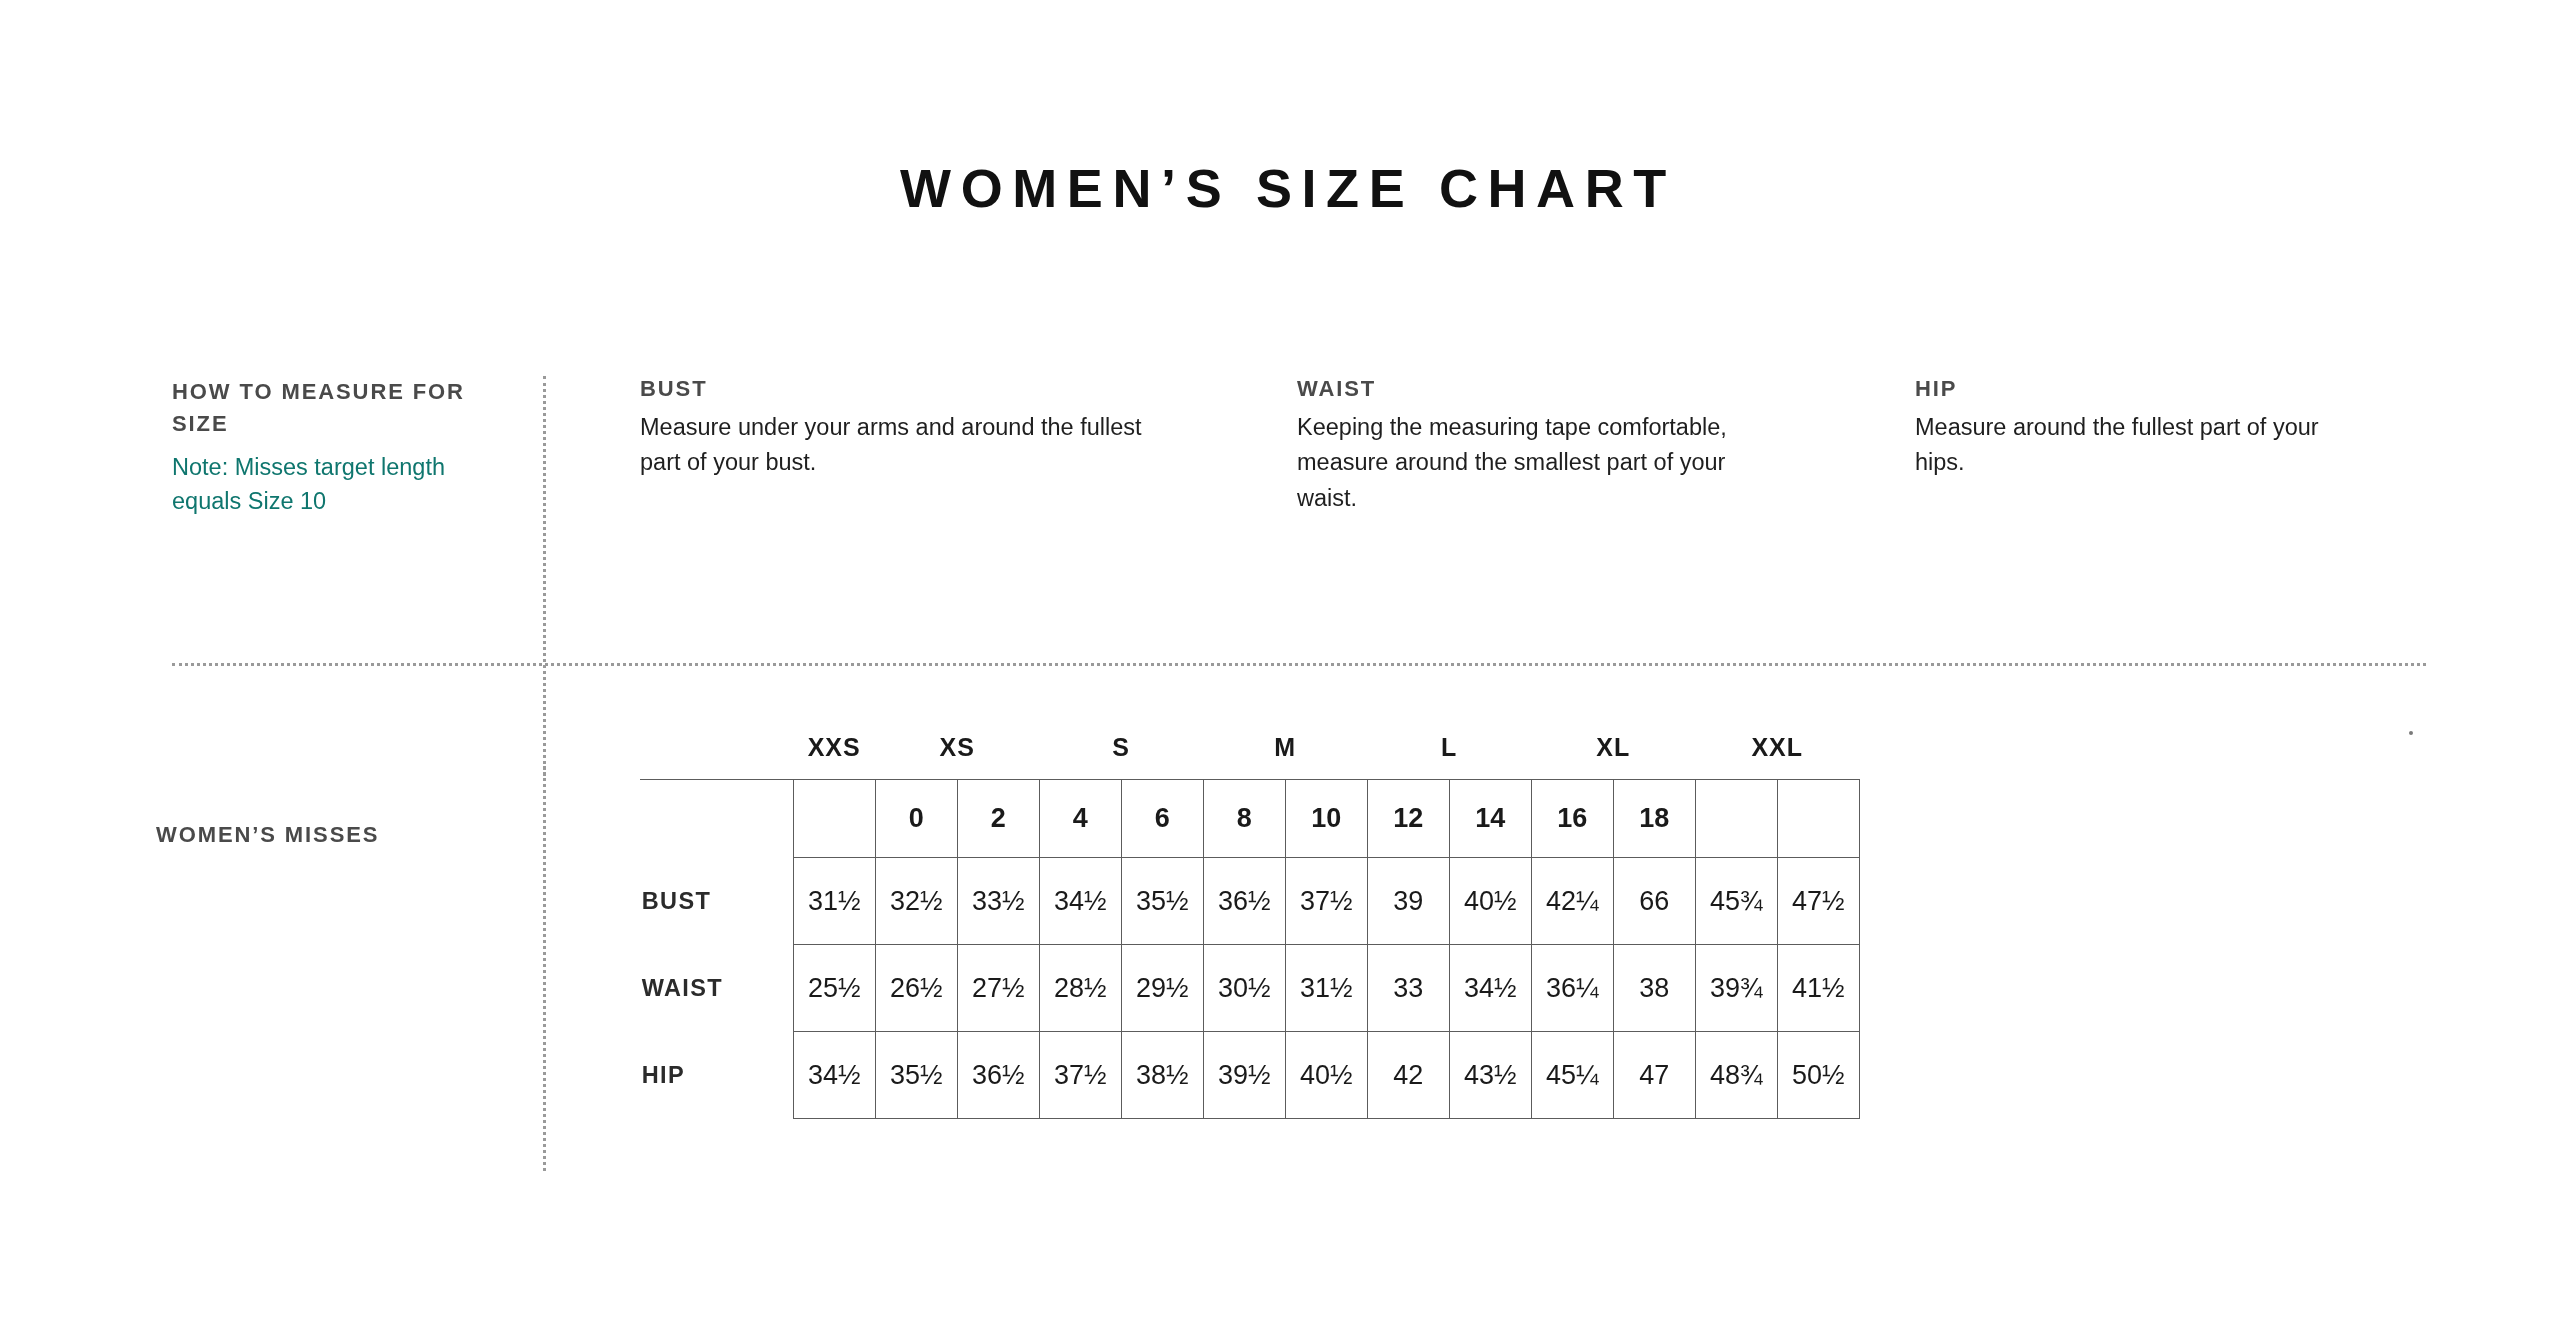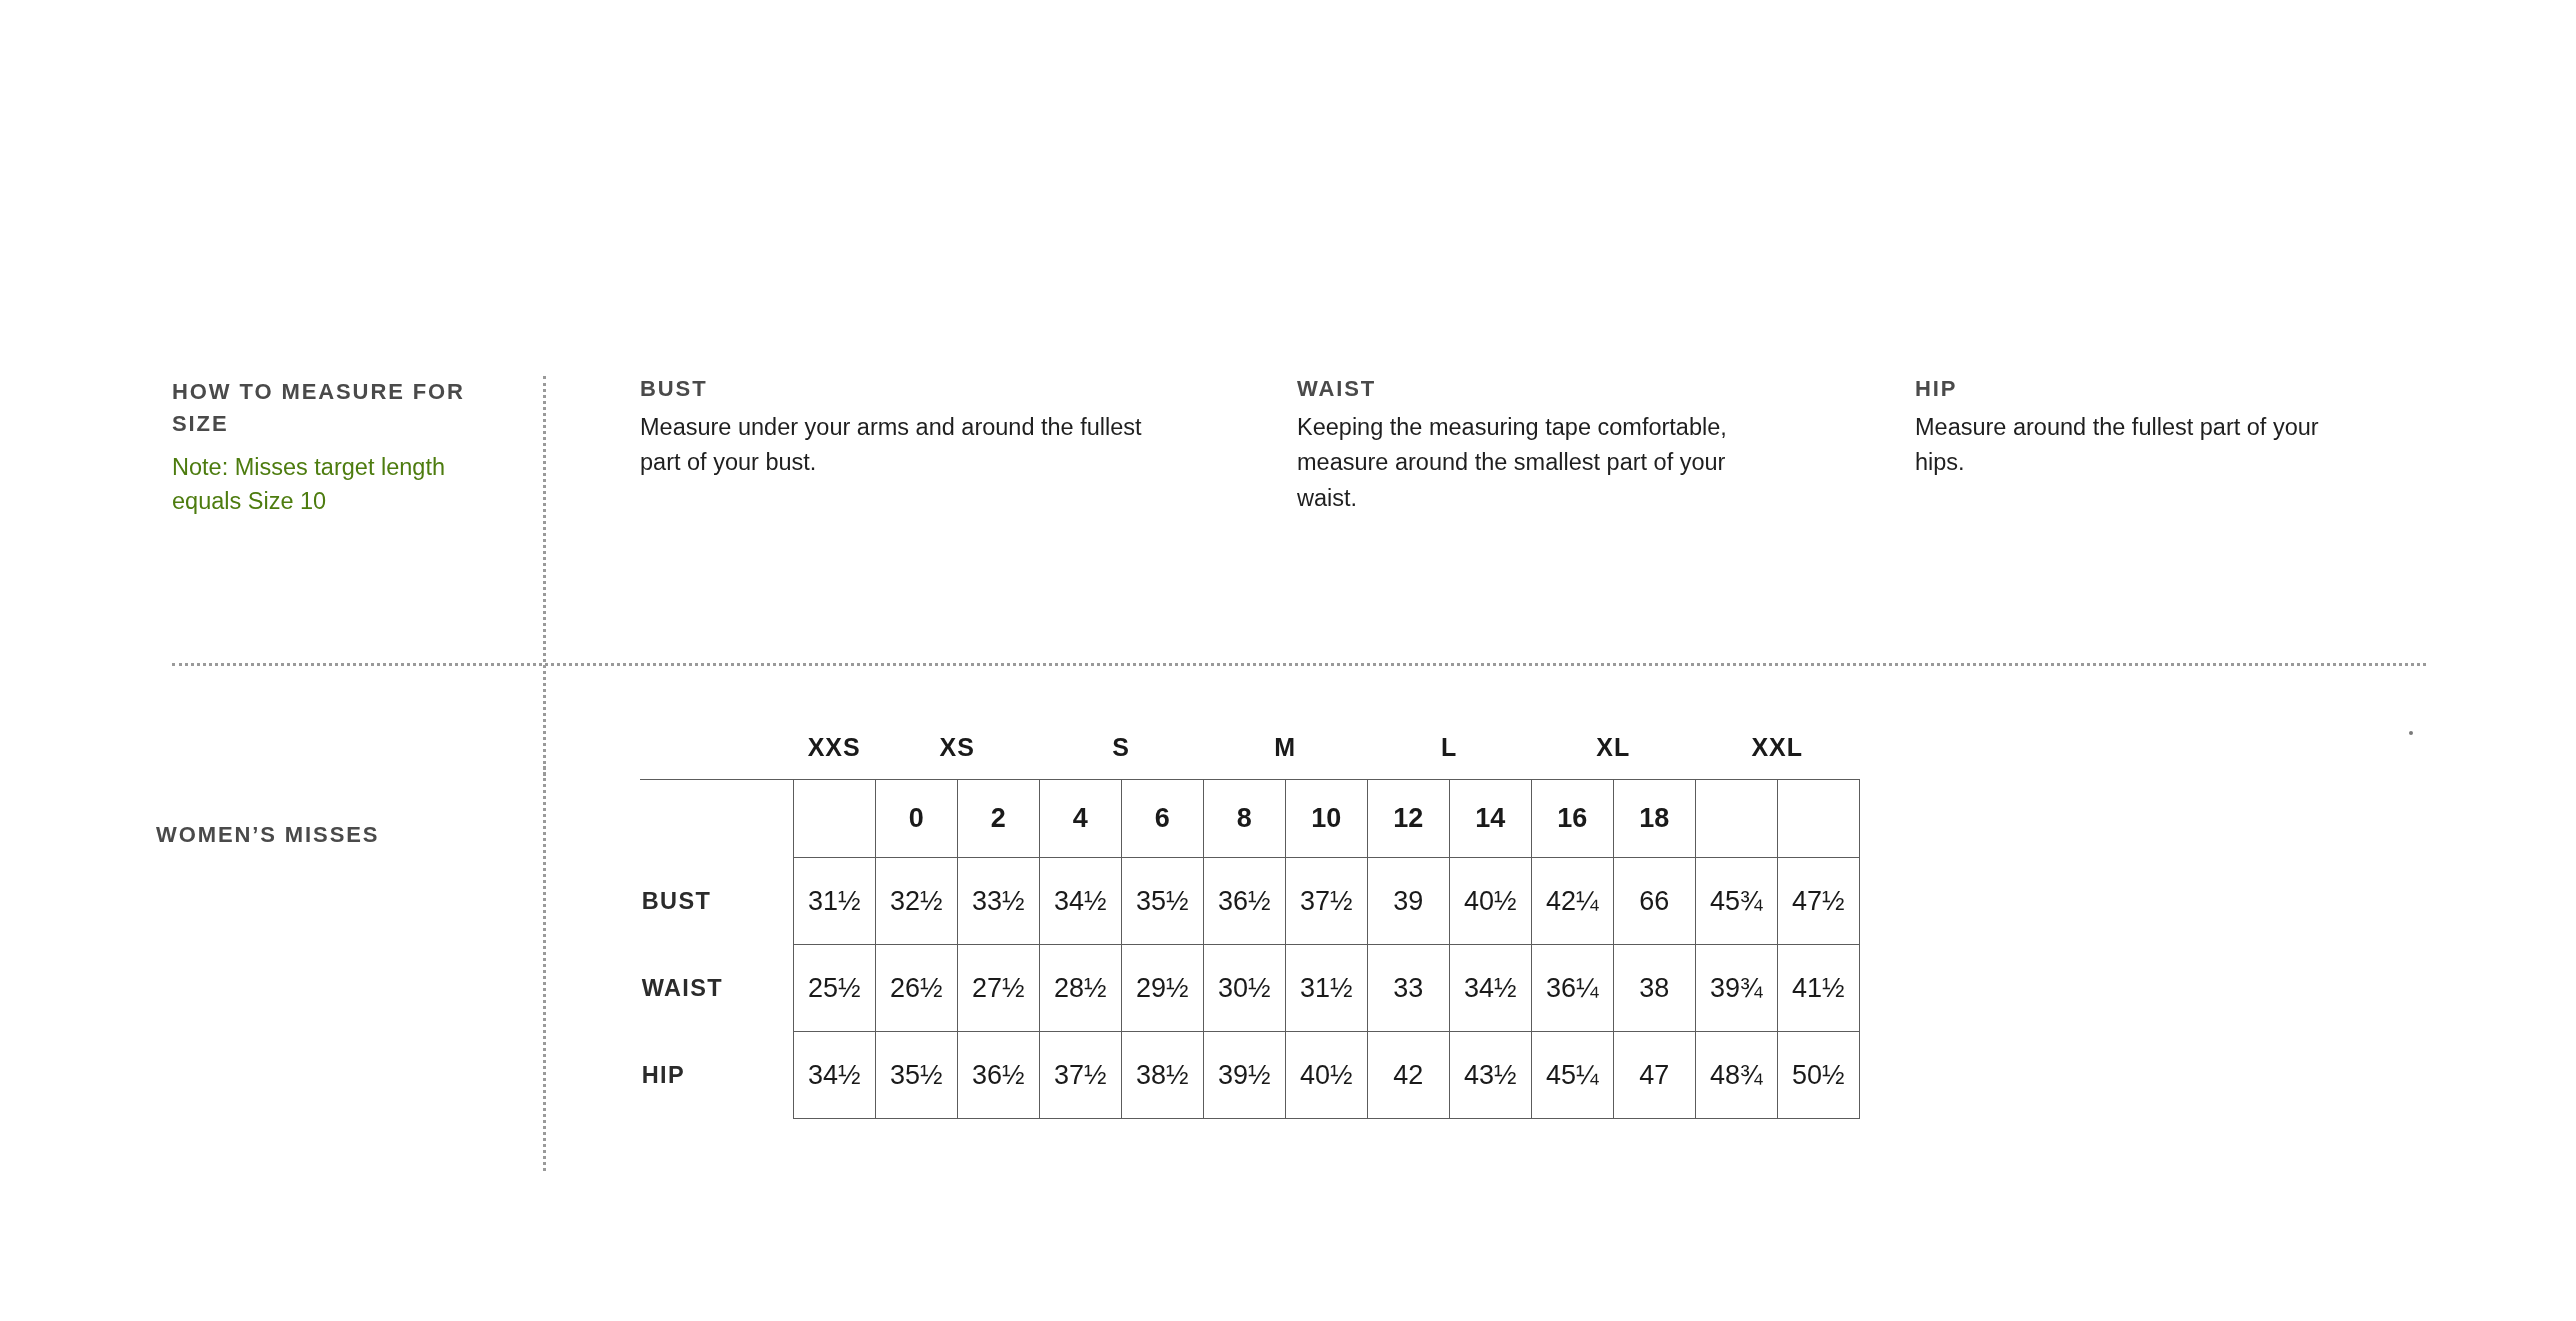--- a/index.html
+++ b/index.html
@@ -56,21 +56,21 @@
     font-weight: bold;
     letter-spacing: 1.9px;
     color: #4a4a4a;
     line-height: 1.45;
     text-transform: uppercase;
   }
   .col-howto .note {
     margin-top: 10.4px;
     font-size: 23.5px;
     line-height: 1.45;
-    color: #4d7c0f;
+    color: #0f766e;
   }
 
   .vdots {
     position: absolute;
     top: 0;
     width: 0;
     border-left: 3.5px dotted #9a9a9a;
   }
   .vdots.d2 { left: 543px; top: 0; height: 400px; }
 
@@ -188,20 +188,21 @@
   table.size-table tr.numrow td.rowlabel {
     border-right: none;
   }
   table.size-table col.c-size { width: 82px; }
 </style>
 </head>
 <body>
 
 <div class="page">
 
+  <div class="title">WOMEN’S SIZE CHART</div>
 
   <div class="measure-row">
 
     <div class="col-howto">
       <div class="heading">HOW TO MEASURE FOR SIZE</div>
       <div class="note">Note: Misses target length equals Size 10</div>
     </div>
 
     <div class="vdots d2"></div>
 

